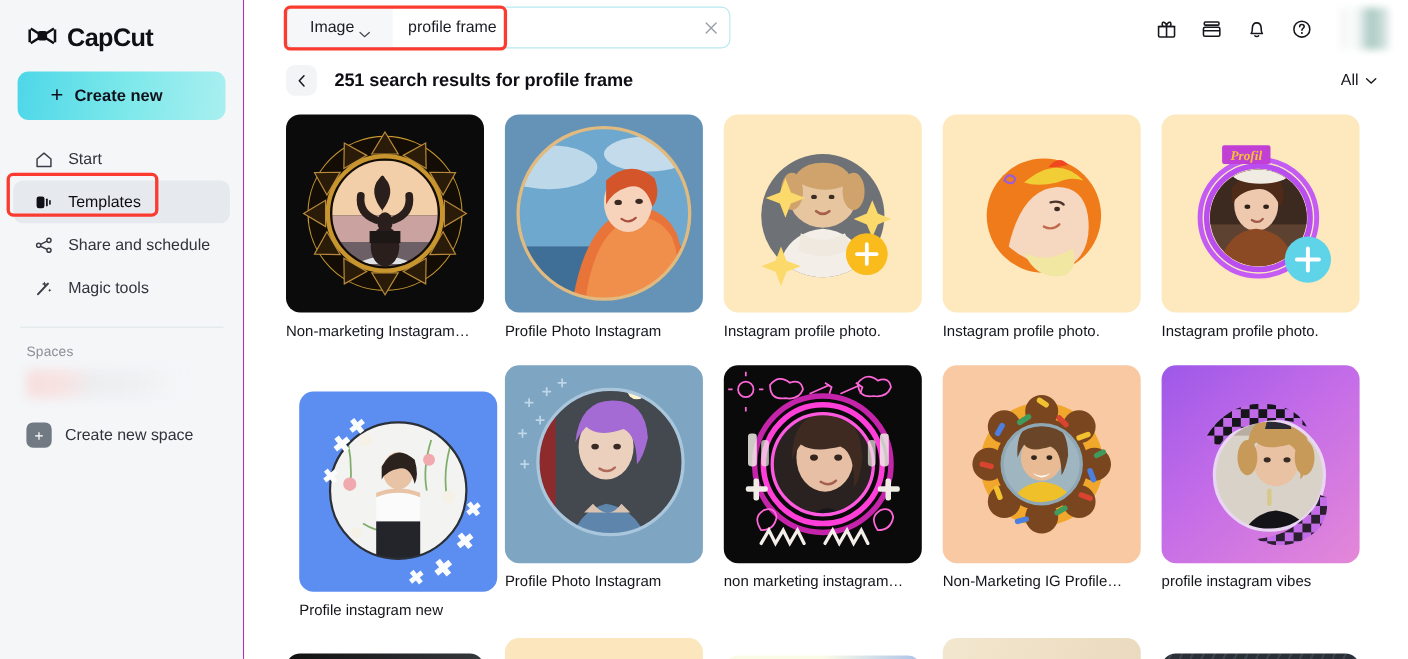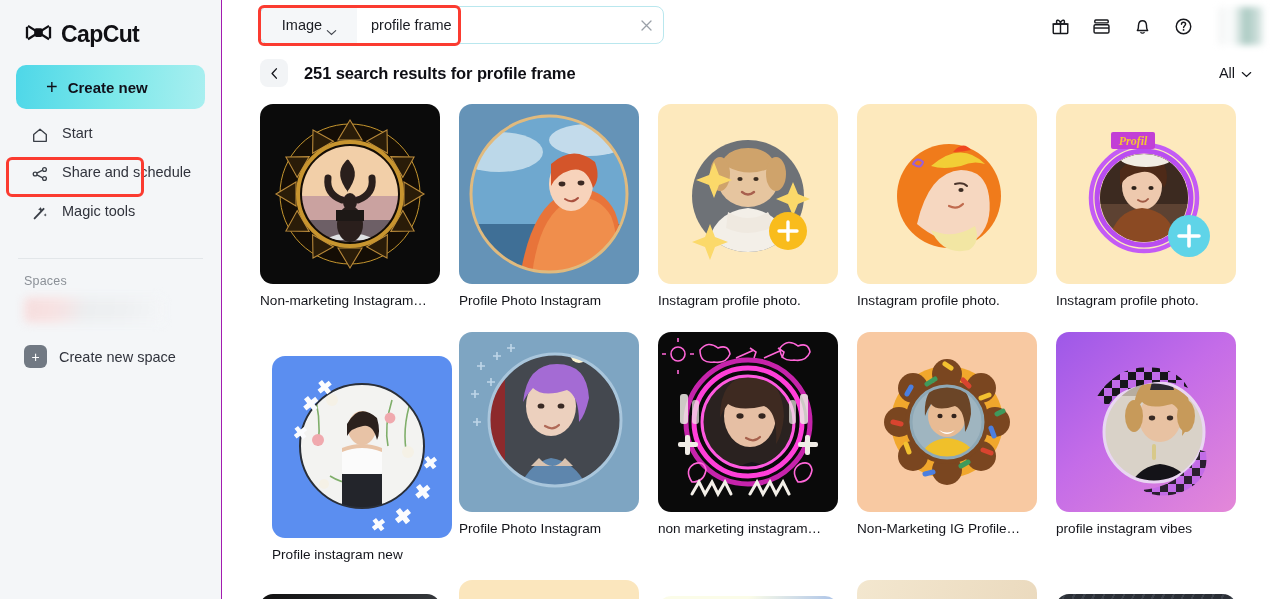--- a/index.html
+++ b/index.html
@@ -34,21 +34,21 @@
     cursor: pointer;
     border: none;
     font-family: inherit;
   }
   .create-plus { font-size: 20px; font-weight: 400; line-height: 1; color: #10101a; }
   .create-label { font-size: 15px; font-weight: 700; color: #10101a; }
 
   .nav { margin-top: 16px; padding: 0 12px; }
   .nav-item {
     height: 39px;
-    display: flex; align-items: flex-start; gap: 13px;
+    display: flex; align-items: center; gap: 13px;
     padding-left: 18px;
     border-radius: 9px;
     cursor: pointer;
     font-size: 14.5px;
     color: #30333c;
   }
   .nav-item.active { background: #e6eaee; color: #0d0d12; font-weight: 500; }
   .nav-icn { width: 19px; height: 19px; flex: 0 0 19px; display: flex; align-items: center; justify-content: center; }
 
   .divider { height: 1px; background: #e2e6e9; margin: 16px 18px 0 18px; }
@@ -180,20 +180,30 @@
     <nav class="nav">
       <div class="nav-item">
         <span class="nav-icn">
           <svg viewBox="0 0 20 20" width="18" height="18">
               <path d="M3 9.5 L10 3.6 L17 9.5 L17 17 L3 17 Z" fill="none" stroke="#3a3f47" stroke-width="1.5" stroke-linejoin="round"></path>
             </svg>
         </span>
         <span>Start</span>
       </div>
 
+      <div class="nav-item active">
+        <span class="nav-icn">
+          <svg viewBox="0 0 20 20" width="18" height="18">
+            <rect x="2.5" y="4" width="8" height="12" rx="2.4" fill="#101018"></rect>
+            <rect x="12" y="6" width="1.8" height="8" rx="0.9" fill="#101018"></rect>
+            <rect x="15.2" y="7.5" width="1.6" height="5" rx="0.8" fill="#101018"></rect>
+          </svg>
+        </span>
+        <span>Templates</span>
+      </div>
 
 
       <div class="nav-item">
         <span class="nav-icn">
           <svg viewBox="0 0 20 20" width="18" height="18">
             <circle cx="15" cy="5" r="2.1" fill="none" stroke="#3a3f47" stroke-width="1.5"></circle>
             <circle cx="15" cy="15" r="2.1" fill="none" stroke="#3a3f47" stroke-width="1.5"></circle>
             <circle cx="4.6" cy="10" r="2.1" fill="none" stroke="#3a3f47" stroke-width="1.5"></circle>
             <path d="M6.5 9 L13 5.8 M6.5 11 L13 14.2" stroke="#3a3f47" stroke-width="1.5"></path>
           </svg>

